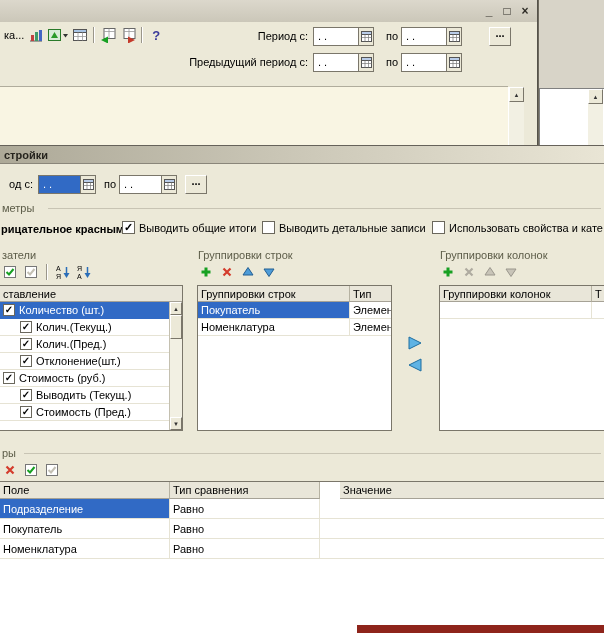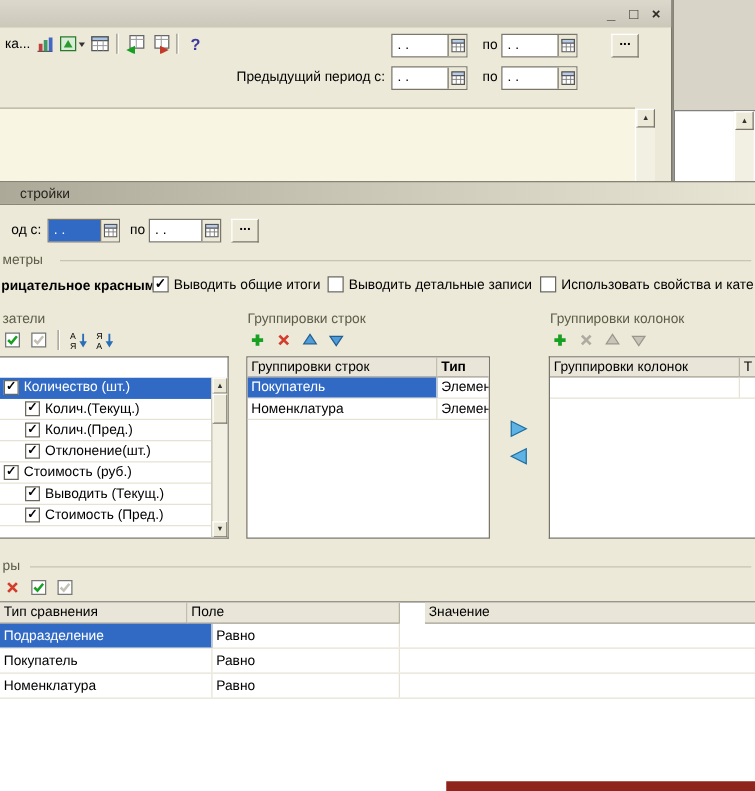--- a/index.html
+++ b/index.html
@@ -39,21 +39,21 @@
             background:#ECE9D8; border-left:1px solid #7A766A; }
   .btn-more { position:absolute; width:22px; height:19px; display:flex; align-items:flex-start; justify-content:center; font-weight:bold; line-height:10px; }
 
   .report-area { position:absolute; left:0; top:86px; width:508px; height:59px;
                  background:#F9F5E3; border-top:1px solid #B0AC9C; }
 
   
   .settings { position:absolute; left:0; top:145px; width:604px; height:488px;
               background:#ECE9D8; border-top:1px solid #66625A; }
   .sd-titlebar { position:absolute; left:0; top:0; right:0; height:18px; display:flex; align-items:center;
-                 padding-left:16px; font-weight:normal; color:#26241E;
+                 padding-left:4px; font-weight:bold; color:#26241E;
                  background:linear-gradient(90deg,#ADA998 0%,#C9C5B5 45%,#E9E5D5 100%);
                  border-bottom:1px solid #8A867A; }
   .sec-label { position:absolute; color:#5C5C48; white-space:nowrap; }
   .sec-line { position:absolute; height:1px; background:#C8C4B4; }
 
   .checkbox { position:absolute; display:flex; align-items:center; height:15px; }
   .cb-box { width:13px; height:13px; background:#fff; border:1px solid #6A675C;
             display:flex; align-items:center; justify-content:center; margin-right:4px; flex:none; }
   .cb-mark { font-size:11px; line-height:11px; font-weight:bold; color:#000; }
 
@@ -145,20 +145,21 @@
             <path d="M4 4.5h11M9 1.5v10" stroke="#999" stroke-width="0.8"></path>
             <polygon points="15,13 8,9.5 8,16.5" fill="#C43A2A"></polygon>
           </svg>
       </span>
       <span class="tb-sep"></span>
       <span class="tb-btn">
         <span class="help-glyph">?</span>
       </span>
     </div>
 
+    <div class="lbl" style="left:0;top:30px;width:308px;text-align:right;">Период с:</div>
     <div class="date-field" style="left:313px;top:27px;width:61px;">
       <span class="df-text">. .</span>
       <span class="df-btn">
         <svg width="11" height="11">
             <rect x="0.5" y="0.5" width="10" height="10" fill="#fff" stroke="#555"></rect>
             <rect x="0.5" y="0.5" width="10" height="3" fill="#B9CCE8" stroke="#555"></rect>
             <path d="M0.5 6.5h10M4 3.5v7M7.5 3.5v7" stroke="#777" stroke-width="0.7"></path>
           </svg>
       </span>
     </div>
@@ -334,20 +335,23 @@
           </svg>
       </span>
       <span class="icon-btn">
         <svg width="16" height="16">
             <polygon points="8,12.5 13,5 3,5" fill="#C8C4B8" stroke="#9A968C"></polygon>
           </svg>
       </span>
     </div>
 
     <div class="list" style="left:0;top:139px;width:183px;height:146px;border-left:none;">
+      <div class="list-header">
+        <span>ставление</span>
+      </div>
       <div class="ind-rows">
         <div class="ind-row sel">
           <span class="ind-cb">
               <span>✓</span>
             </span>
           <span>Количество (шт.)</span>
         </div>
         <div class="ind-row indent">
           <span class="ind-cb">
               <span>✓</span>
@@ -392,21 +396,21 @@
         <div class="thumb b3" style="height:24px;"></div>
         <div class="scroll-btn b3" style="height:13px;position:absolute;left:0;right:0;bottom:0;">
             <span>▼</span>
           </div>
       </div>
     </div>
 
     <div class="list" style="left:197px;top:139px;width:195px;height:146px;">
       <div class="hrow">
         <div class="hcell" style="width:152px;">Группировки строк</div>
-        <div class="hcell last" style="flex:1;font-weight:bold;">Тип</div>
+        <div class="hcell last" style="flex:1;">Тип</div>
       </div>
       <div class="row">
         <div class="cell sel" style="width:152px;">Покупатель</div>
         <div class="cell last" style="flex:1;">Элемен...</div>
       </div>
       <div class="row">
         <div class="cell" style="width:152px;">Номенклатура</div>
         <div class="cell last" style="flex:1;">Элемен...</div>
       </div>
     </div>
@@ -453,22 +457,22 @@
       <span class="icon-btn">
         <svg width="16" height="16">
             <rect x="2.5" y="2.5" width="11" height="11" fill="#fff" stroke="#777"></rect>
             <polyline points="4.5,8 7,10.5 11.5,5" stroke="#C4C0B4" stroke-width="2" fill="none"></polyline>
           </svg>
       </span>
     </div>
 
     <div class="list" style="left:0;top:335px;width:604px;height:153px;border-left:none;border-right:none;border-bottom:none;">
       <div class="hrow" style="height:17px;">
+        <div class="hcell" style="width:170px;height:17px;">Поле</div>
         <div class="hcell" style="width:150px;height:17px;">Тип сравнения</div>
-        <div class="hcell" style="width:170px;height:17px;">Поле</div>
         <div class="hcell last" style="flex:1;height:17px;margin-left:20px;">Значение</div>
       </div>
       <div class="row" style="height:20px;">
         <div class="cell sel" style="width:170px;">Подразделение</div>
         <div class="cell" style="width:150px;">Равно</div>
         <div class="cell last" style="flex:1;"></div>
       </div>
       <div class="row" style="height:20px;">
         <div class="cell" style="width:170px;">Покупатель</div>
         <div class="cell" style="width:150px;">Равно</div>

